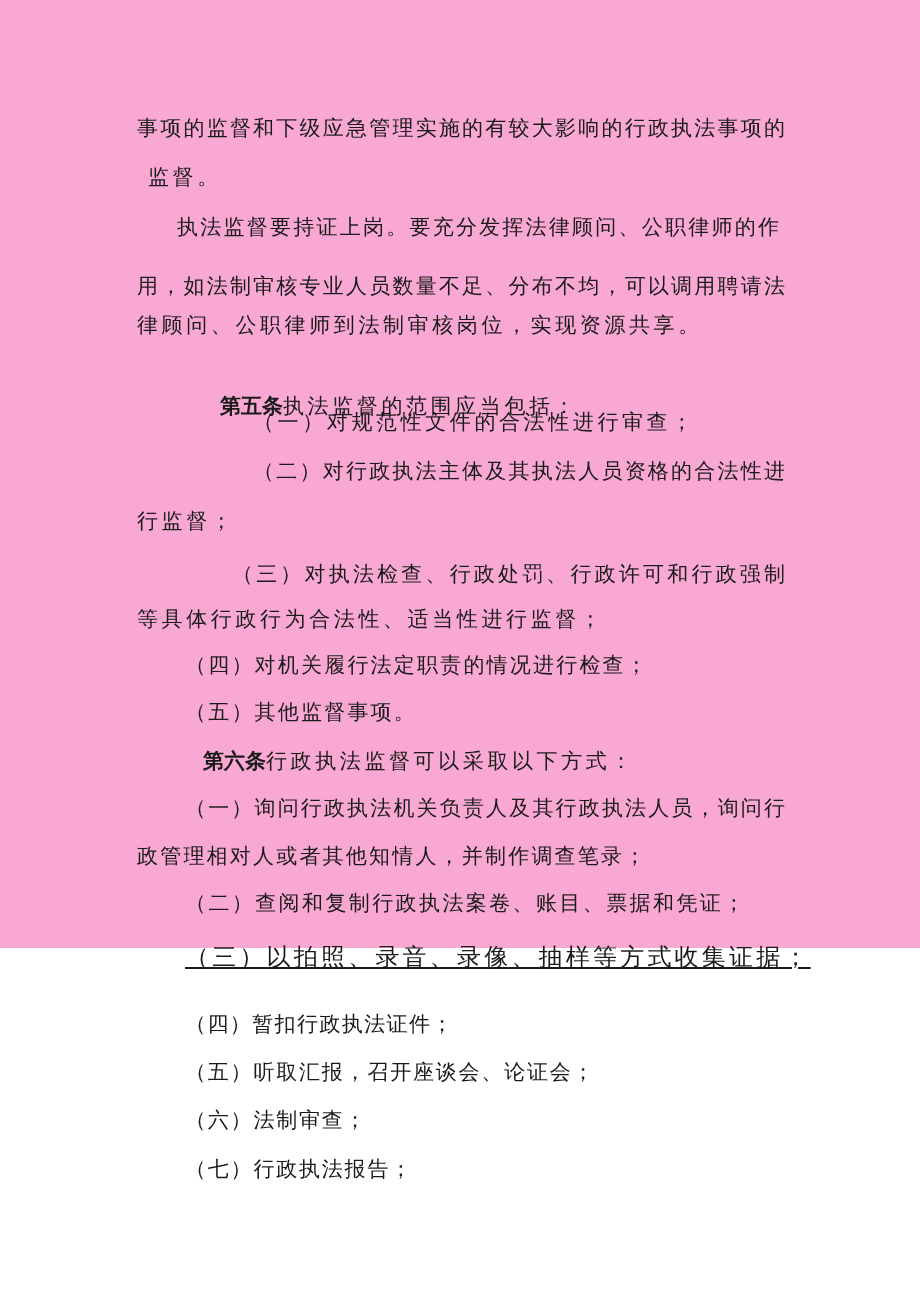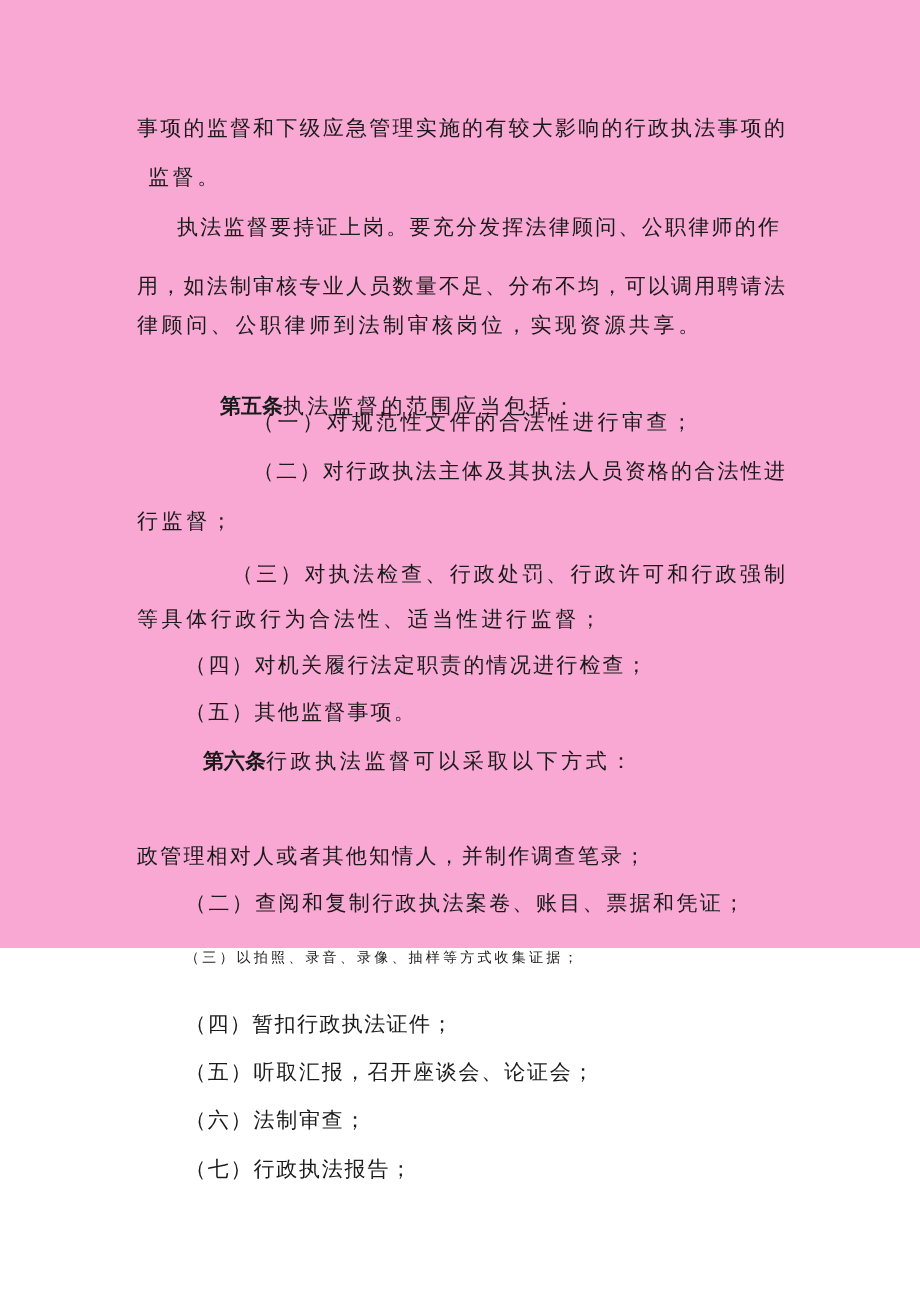--- a/index.html
+++ b/index.html
@@ -33,23 +33,24 @@
   <div class="line" style="left:137px; top:606px;">等具体行政行为合法性、适当性进行监督；</div>
   <div class="line full" style="left:232px; top:561px; width:553px;">（三）对执法检查、行政处罚、行政许可和行政强制</div>
 
   <div class="line" style="left:185px; top:652px; letter-spacing:2.2px;">（四）对机关履行法定职责的情况进行检查；</div>
   <div class="line" style="left:185px; top:699px; letter-spacing:2.2px;">（五）其他监督事项。</div>
 
   <div class="line" style="left:183px; top:748px;margin-left:20px;">
     <span class="bold">第六条</span><span>行政执法监督可以采取以下方式：</span>
   </div>
 
+  <div class="line full" style="left:185px; top:795px; width:600px;">（一）询问行政执法机关负责人及其行政执法人员，询问行</div>
   <div class="line" style="left:137px; top:843px; letter-spacing:2.2px;">政管理相对人或者其他知情人，并制作调查笔录；</div>
   <div class="line" style="left:185px; top:890px; letter-spacing:2.4px;">（二）查阅和复制行政执法案卷、账目、票据和凭证；</div>
 
-  <div class="line" style="left:185px; top:944px; letter-spacing:3.2px; font-size:14px;">（三）以拍照、录音、录像、抽样等方式收集证据；</div>
+  <div class="line" style="left:185px; top:944px; letter-spacing:3.2px; font-size:24px;text-decoration:underline;">（三）以拍照、录音、录像、抽样等方式收集证据；</div>
 
   <div class="line" style="left:185px; top:1011px; letter-spacing:1.4px;">（四）暂扣行政执法证件；</div>
   <div class="line" style="left:185px; top:1059px; letter-spacing:1.8px;">（五）听取汇报，召开座谈会、论证会；</div>
   <div class="line" style="left:185px; top:1107px; letter-spacing:1.8px;">（六）法制审查；</div>
   <div class="line" style="left:185px; top:1156px; letter-spacing:1.8px;">（七）行政执法报告；</div>
 
 </div>
 
 </body></html>

